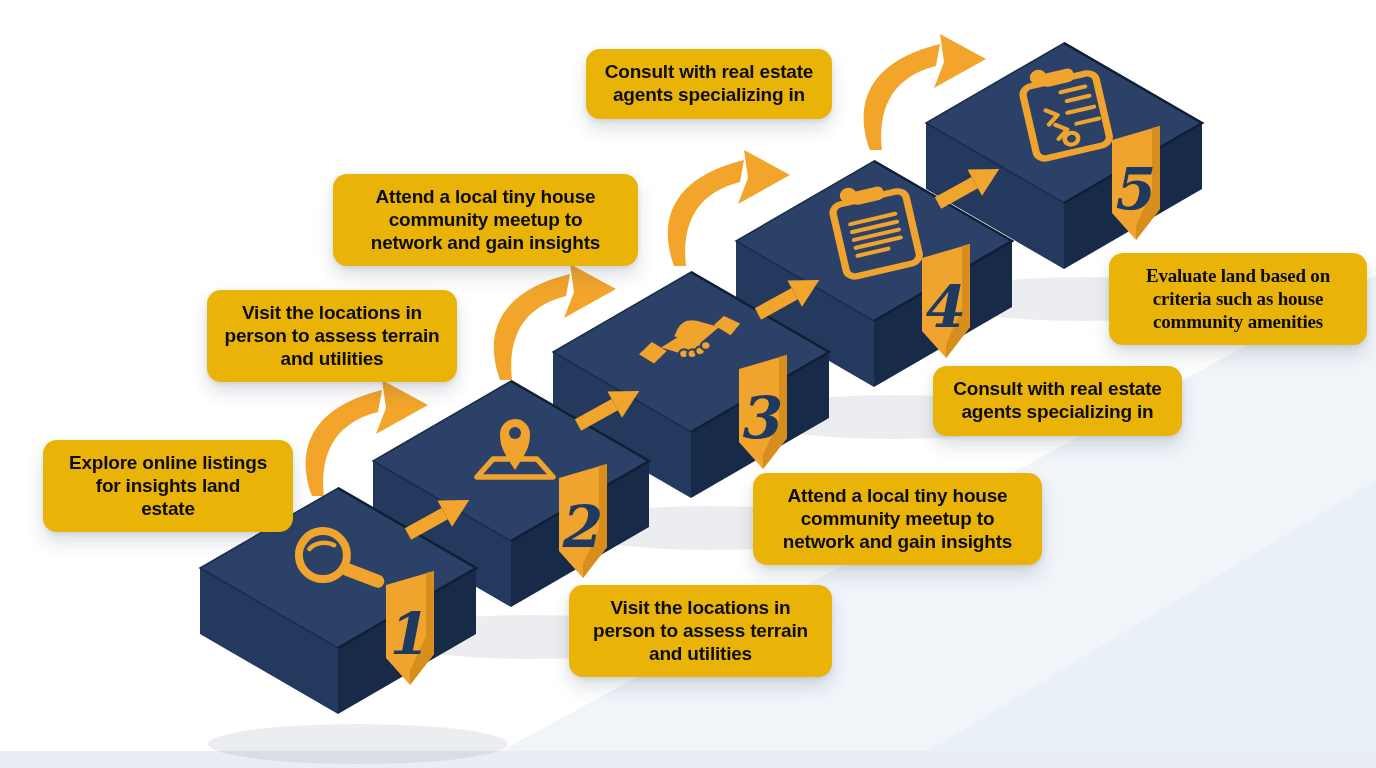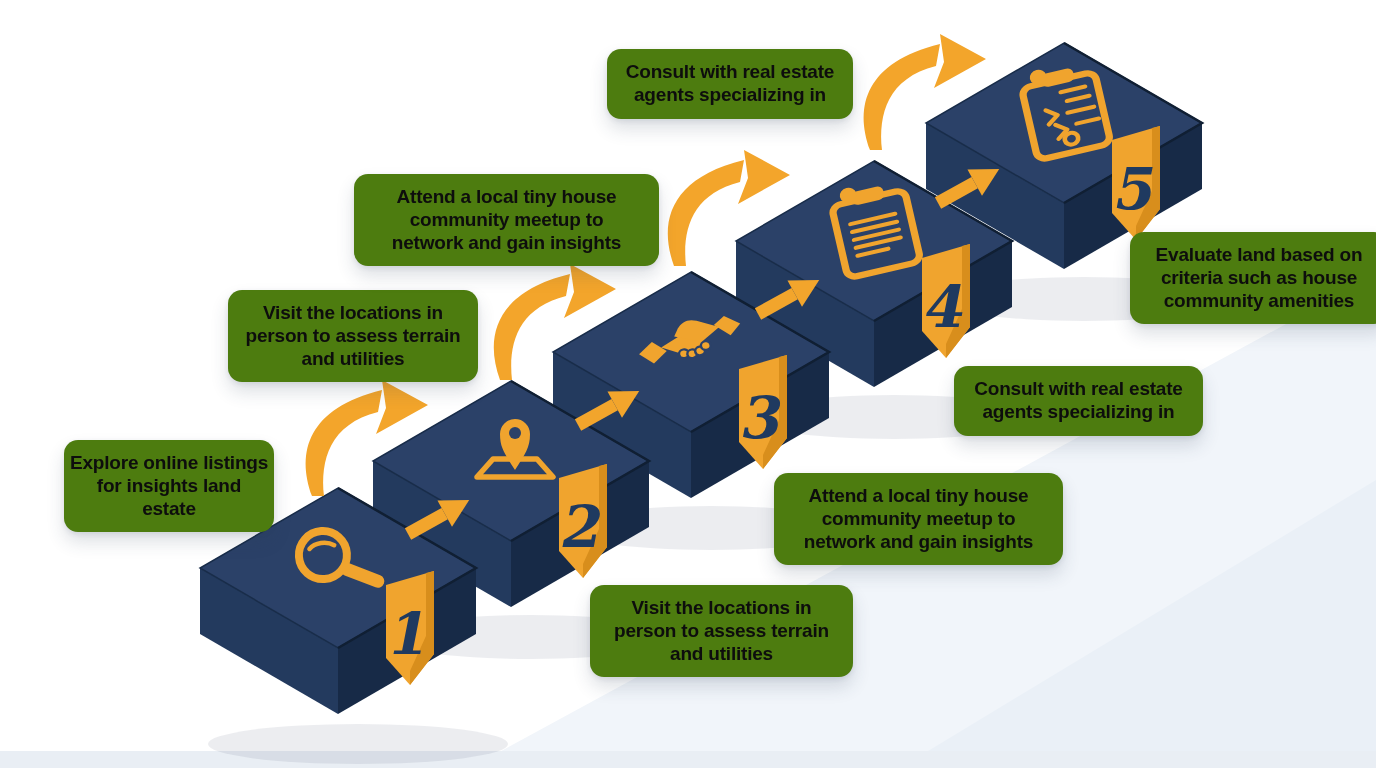--- a/index.html
+++ b/index.html
@@ -4,33 +4,32 @@
 <style>
   html,body{margin:0;padding:0;}
   body{
     width:1376px;height:768px;overflow:hidden;background:#ffffff;
     font-family:"Liberation Sans",sans-serif;
   }
   .stage{position:relative;width:1376px;height:768px;}
   svg.scene{position:absolute;left:0;top:0;}
   .card{
     position:absolute;z-index:3;box-sizing:border-box;
-    background:#4d7c0f;border-radius:14px;
+    background:#eab308;border-radius:14px;
     box-shadow:0 10px 18px rgba(45,60,85,.16),0 2px 5px rgba(45,60,85,.10);
     padding:12px 6px;text-align:center;
     font-weight:bold;font-size:19px;line-height:1.2;color:#0d0d0d;
     letter-spacing:-0.2px;
-    margin-left:21px;
   }
   .card span{display:block;white-space:nowrap;}
-  .c1{left:43px;top:440px;width:210px;}
+  .c1{left:43px;top:440px;width:250px;}
   .c2{left:207px;top:290px;width:250px;}
   .c3{left:333px;top:174px;width:305px;}
   .c4{left:586px;top:49px;width:246px;}
-  .c5{left:1109px;top:232px;width:258px;}
+  .c5{left:1109px;top:253px;width:258px;font-family:Liberation Serif, serif;}
   .c6{left:933px;top:366px;width:249px;}
   .c7{left:753px;top:473px;width:289px;}
   .c8{left:569px;top:585px;width:263px;}
   .num{
     font-family:"DejaVu Serif",serif;font-style:italic;font-weight:bold;
     font-size:58px;fill:#1F3A60;
   }
 </style>
 </head>
 <body>

